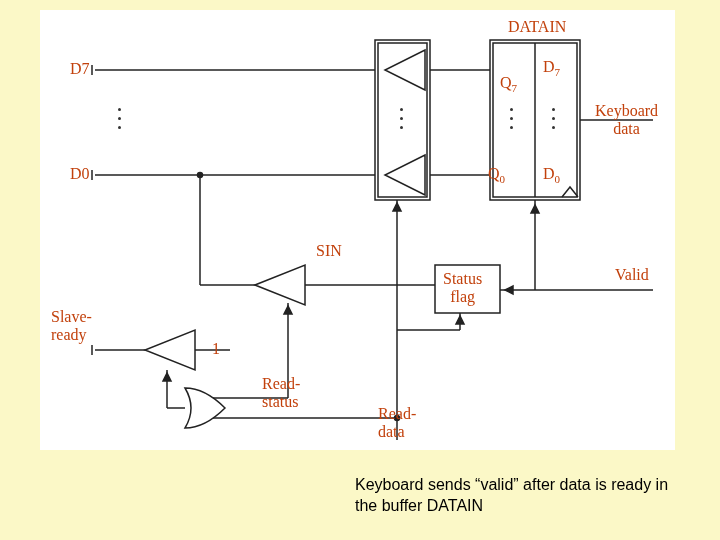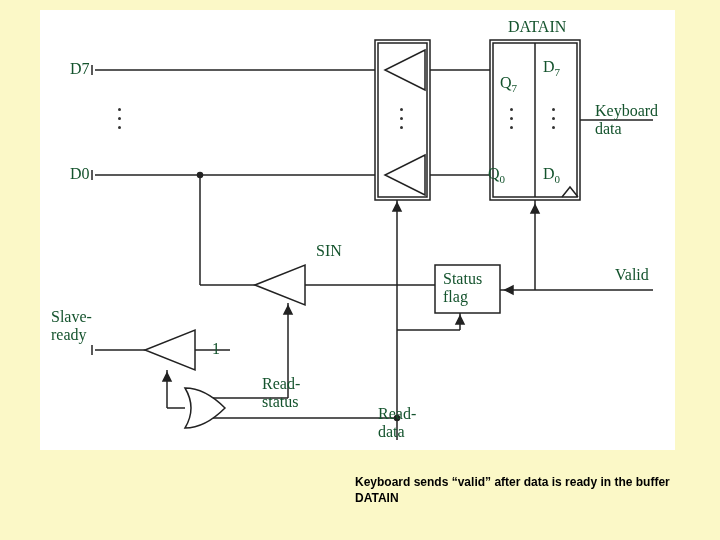--- a/index.html
+++ b/index.html
@@ -1,21 +1,21 @@
 <!DOCTYPE html>
 <html><head>
 <meta charset="utf-8">
 <style>
   html,body{margin:0;padding:0;width:720px;height:540px;background:#fbf8c7;font-family:"Times New Roman",serif}
   .page{position:relative;width:720px;height:540px}
   .panel{position:absolute;left:40px;top:10px;width:635px;height:440px;background:#fff}
   .panel svg{position:absolute;left:0;top:0}
-  .caption{position:absolute;left:355px;top:475px;width:320px;font-family:Arial,Helvetica,sans-serif;font-weight:700;font-size:12px;line-height:1.3;color:#000}
-  .lbl{position:absolute;font-size:16px;color:#14532d;white-space:pre}
-  .lbl.center{}
+  .caption{position:absolute;left:355px;top:475px;width:320px;font-family:Arial,Helvetica,sans-serif;font-weight:400;font-size:16px;line-height:1.3;color:#000}
+  .lbl{position:absolute;font-size:16px;color:#c2410c;white-space:pre}
+  .lbl.center{text-align:center}
   .dots{position:absolute;display:flex;flex-direction:column;gap:6px}
   .dots span{width:3px;height:3px;background:#333;border-radius:50%}
 </style>
 </head>
 <body>
 
 <div class="page">
   <div class="panel">
     <svg viewBox="0 0 635 440" width="635" height="440">
       <g stroke="#222" stroke-width="1.5" fill="none">

